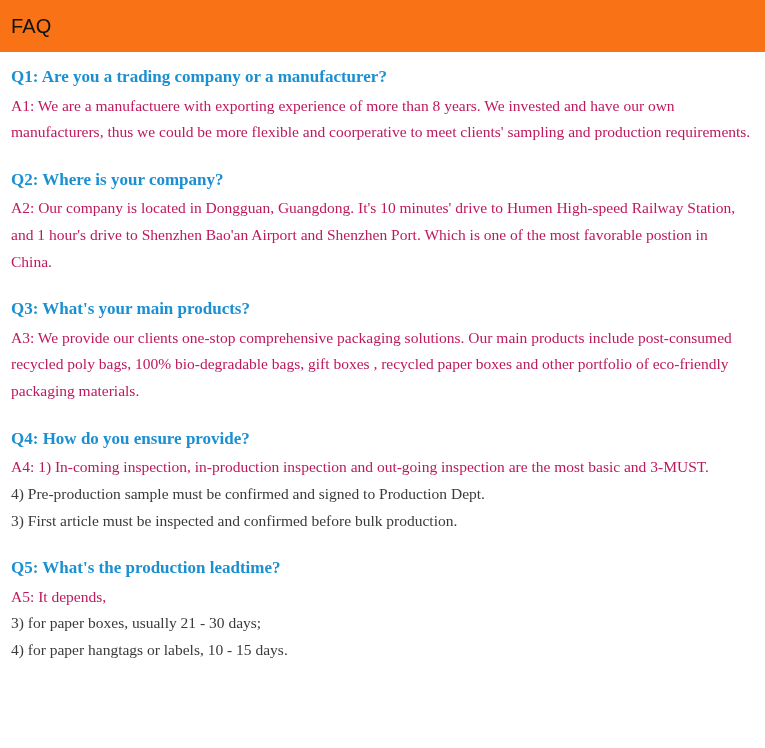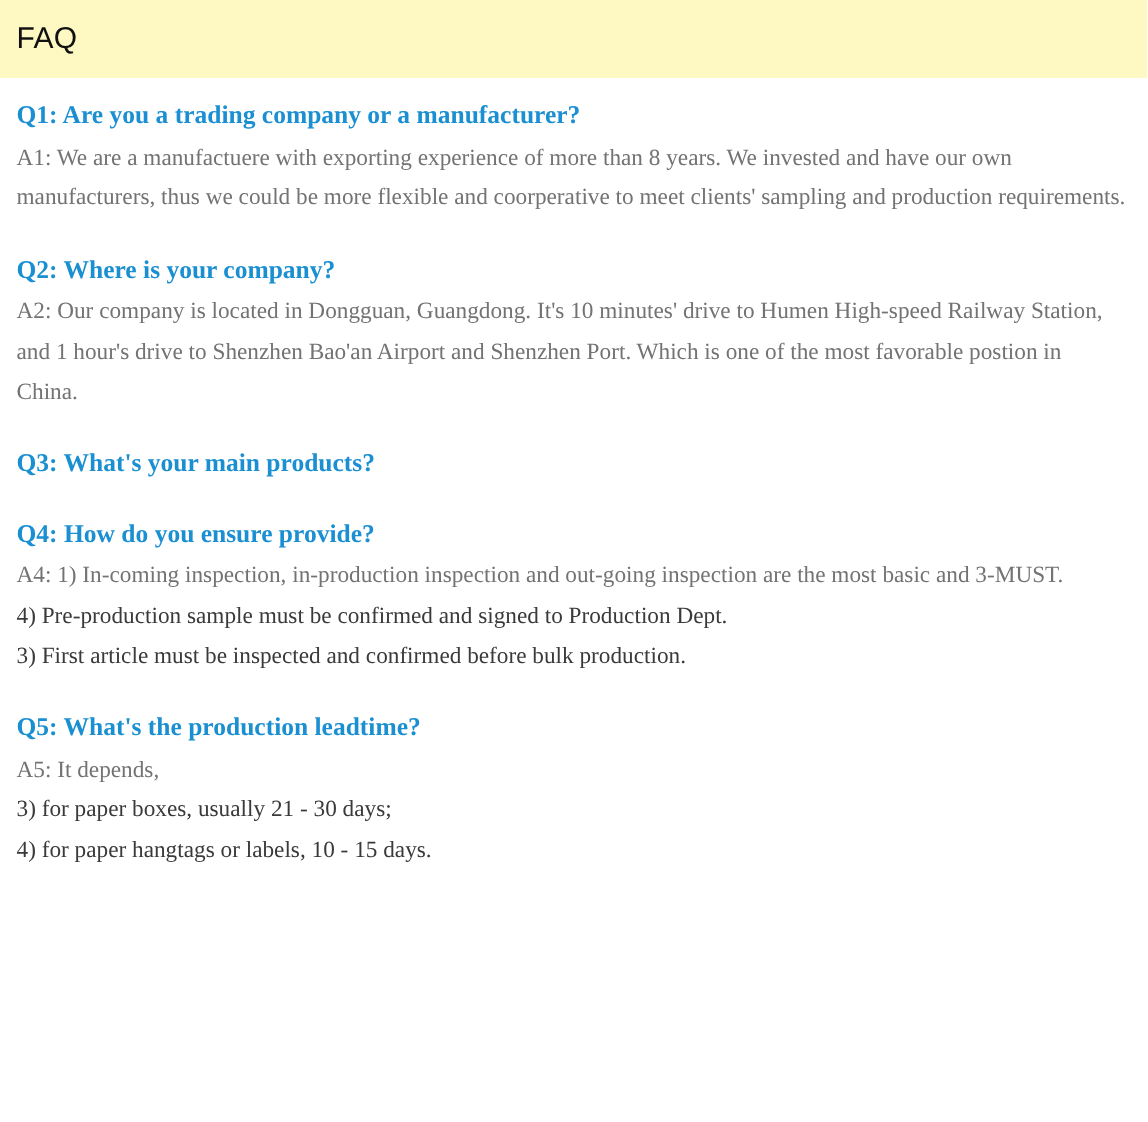--- a/index.html
+++ b/index.html
@@ -11,21 +11,21 @@
     min-height: 748px;
     background: #ffffff;
     font-family: "Liberation Sans", sans-serif;
     color: #333333;
   }
   .page {
     width: 765px;
     box-sizing: border-box;
   }
   .faq-header {
-    background: #fef9c3;
+    background: #f97316;
     height: 52px;
     display: flex;
     align-items: center;
     padding-left: 11px;
     box-sizing: border-box;
   }
   .faq-header-title {
     font-size: 20px;
     color: #111111;
     font-weight: 400;
@@ -40,21 +40,21 @@
     font-family: Liberation Serif, serif;
   }
   .qa-question {
     color: #1a8fd1;
     font-size: 17px;
     font-weight: bold;
     line-height: 1.5;
     margin: 0 0 3px 0;
   }
   .qa-answer {
-    color: #737373;
+    color: #be185d;
     font-size: 15.5px;
     line-height: 1.72;
     margin: 0;
   }
   .qa-line {
     color: #3a3a3a;
     font-size: 15.5px;
     line-height: 1.72;
     margin: 0;
   }
@@ -75,20 +75,21 @@
       <p class="qa-answer">A1: We are a manufactuere with exporting experience of more than 8 years. We invested and have our own manufacturers, thus we could be more flexible and coorperative to meet clients' sampling and production requirements.</p>
     </div>
 
     <div class="qa-block">
       <p class="qa-question">Q2: Where is your company?</p>
       <p class="qa-answer">A2: Our company is located in Dongguan, Guangdong. It's 10 minutes' drive to Humen High-speed Railway Station, and 1 hour's drive to Shenzhen Bao'an Airport and Shenzhen Port. Which is one of the most favorable postion in China.</p>
     </div>
 
     <div class="qa-block">
       <p class="qa-question">Q3: What's your main products?</p>
+      <p class="qa-answer">A3: We provide our clients one-stop comprehensive packaging solutions. Our main products include post-consumed recycled poly bags, 100% bio-degradable bags, gift boxes , recycled paper boxes and other portfolio of eco-friendly packaging materials.</p>
     </div>
 
     <div class="qa-block">
       <p class="qa-question">Q4: How do you ensure provide?</p>
       <p class="qa-answer">A4: 1) In-coming inspection, in-production inspection and out-going inspection are the most basic and 3-MUST.</p>
       <p class="qa-line">4) Pre-production sample must be confirmed and signed to Production Dept.</p>
       <p class="qa-line">3) First article must be inspected and confirmed before bulk production.</p>
     </div>
 
     <div class="qa-block">

